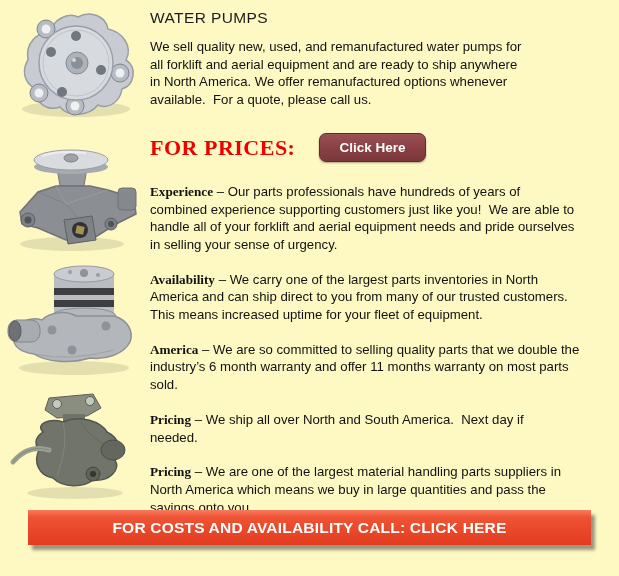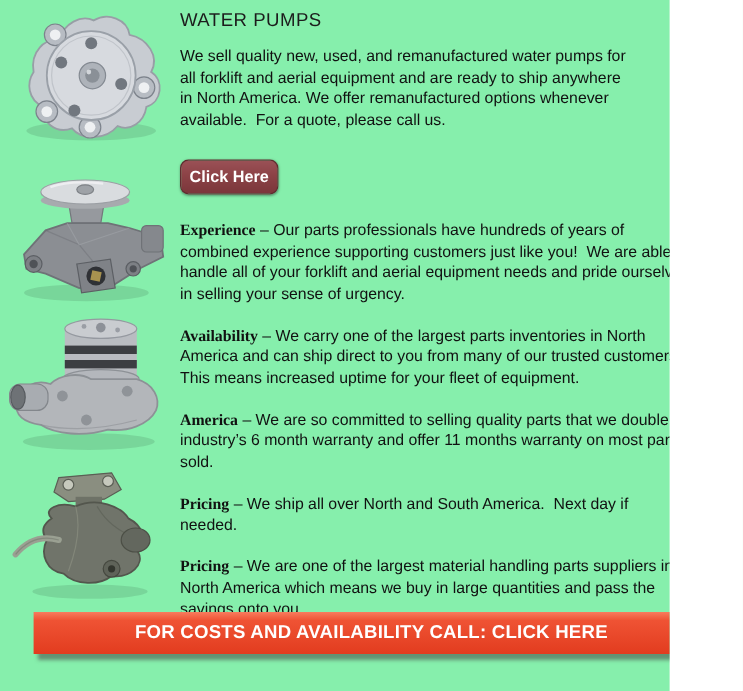--- a/index.html
+++ b/index.html
@@ -1,20 +1,20 @@
 <!DOCTYPE html>
 <html><head>
 <meta charset="utf-8">
 <style>
   html, body { margin: 0; padding: 0; background: #ffffff; }
   .page {
     position: relative;
-    width: 558px;
+    width: 619px;
     height: 576px;
-    background: #86efac;
+    background: #fef9c3;
     font-family: "Liberation Sans", sans-serif;
     color: #111111;
     overflow: hidden;
   }
   .photo { position: absolute; }
   .content {
     position: absolute;
     left: 150px;
     top: 0;
     width: 475px;
@@ -45,21 +45,21 @@
     font-size: 22px;
     letter-spacing: 0.5px;
     color: #ee0000;
   }
   .click-btn {
     font-family: "Liberation Sans", sans-serif;
     background: linear-gradient(180deg, #9a5156 0%, #8c4246 45%, #7b373b 100%);
     color: #ffffff;
     font-weight: 700;
     font-size: 13.5px;
-    padding: 6px 7px;
+    padding: 6px 19px;
     border: 1px solid #5e2c2f;
     border-radius: 7px;
     box-shadow: 0 1px 2px rgba(0,0,0,0.35);
     cursor: pointer;
   }
   .section {
     font-size: 13.2px;
     line-height: 17.7px;
     margin: 0 0 17px 0;
     white-space: pre-wrap;
@@ -177,20 +177,21 @@
 
   <div class="content">
     <h1 class="title">WATER PUMPS</h1>
 
     <p class="intro">We sell quality new, used, and remanufactured water pumps for
 all forklift and aerial equipment and are ready to ship anywhere
 in North America. We offer remanufactured options whenever
 available.  For a quote, please call us.</p>
 
     <div class="prices-row">
+      <span class="prices-label">FOR PRICES:</span>
       <button class="click-btn">Click Here</button>
     </div>
 
     <p class="section"><b>Experience</b><span> – Our parts professionals have hundreds of years of
 combined experience supporting customers just like you!  We are able to
 handle all of your forklift and aerial equipment needs and pride ourselves
 in selling your sense of urgency.</span></p>
 
     <p class="section"><b>Availability</b><span> – We carry one of the largest parts inventories in North
 America and can ship direct to you from many of our trusted customers.

